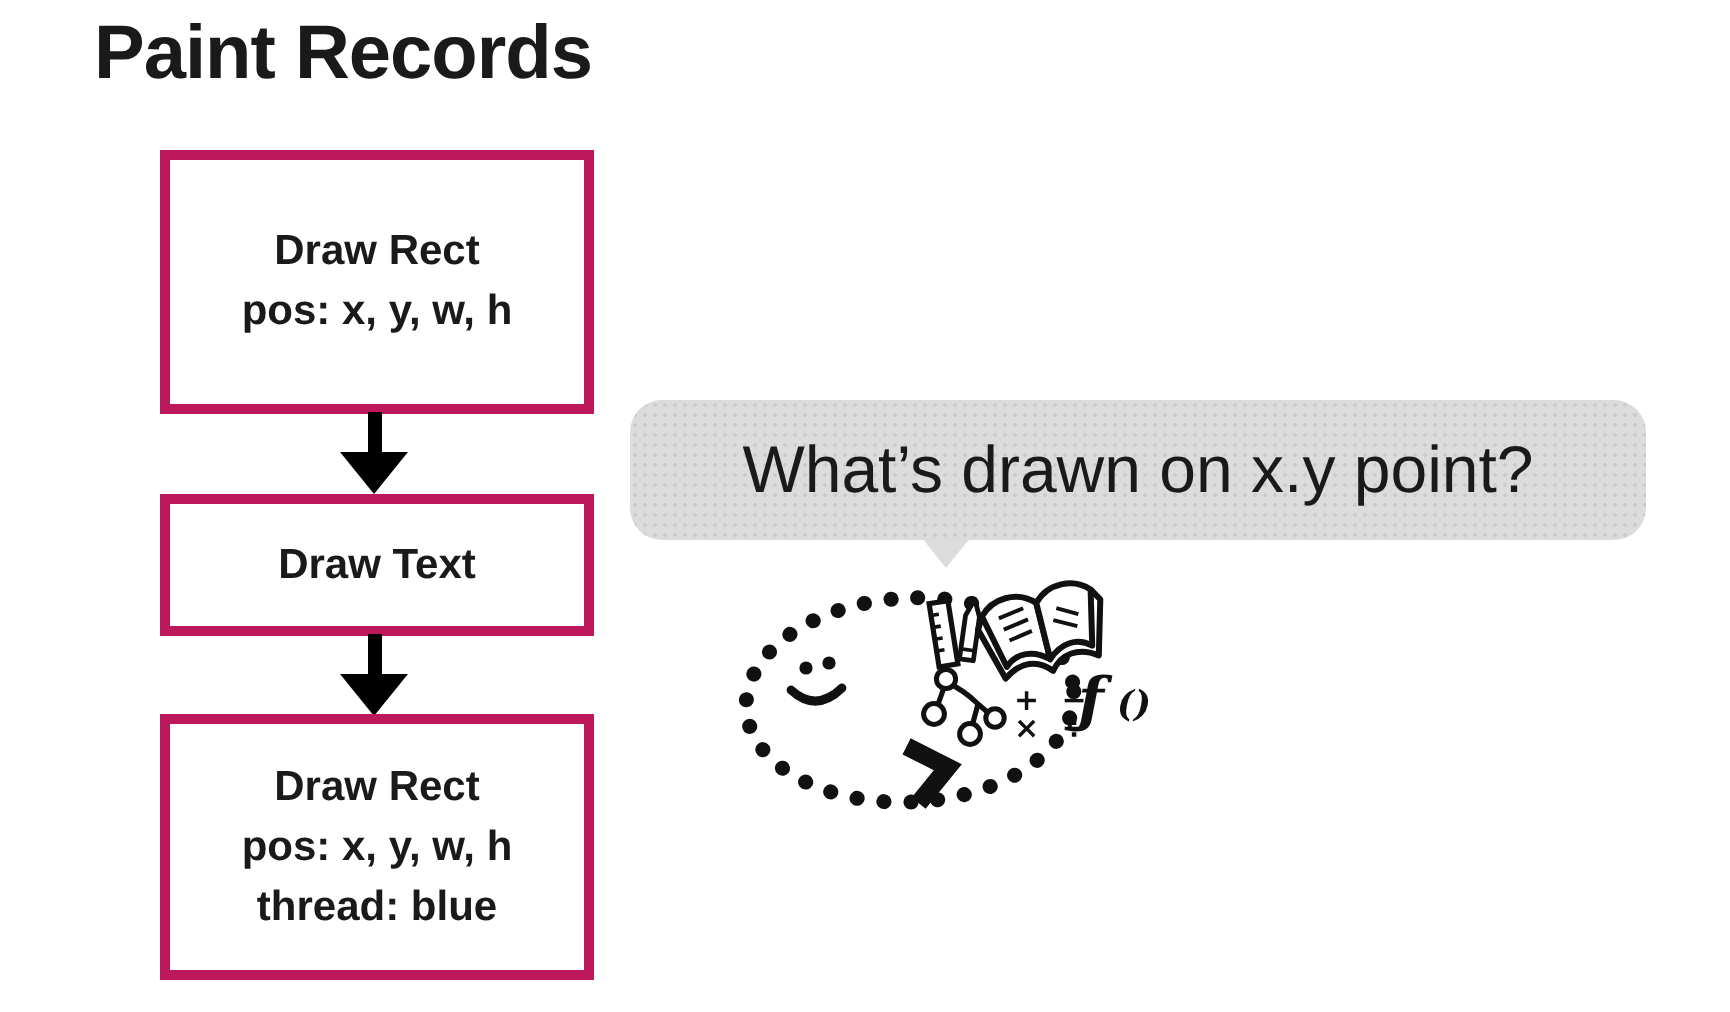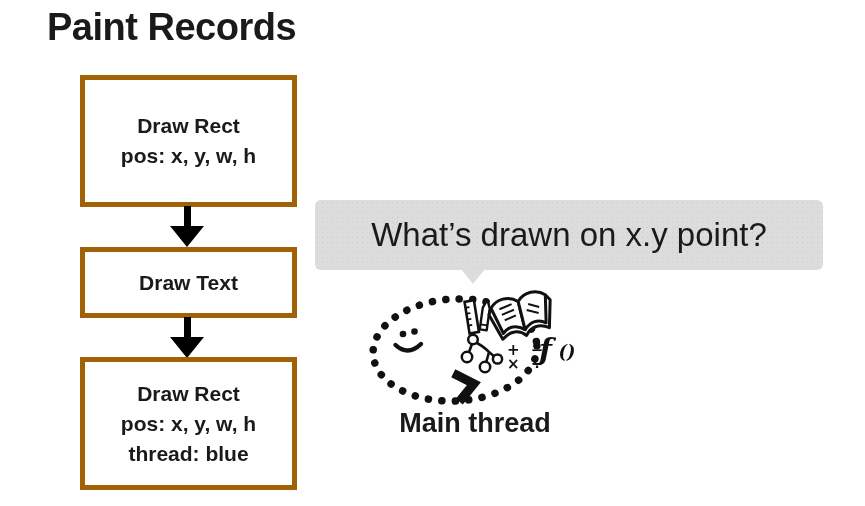--- a/index.html
+++ b/index.html
@@ -19,21 +19,21 @@
     font-size: 38px;
     font-weight: 700;
     letter-spacing: -0.5px;
     color: #1a1a1a;
   }
   .flowbox {
     position: absolute;
     left: 80px;
     width: 217px;
     box-sizing: border-box;
-    border: 5px solid #a16207;
+    border: 5px solid #be185d;
     background: #fff;
     display: flex;
     flex-direction: column;
     align-items: center;
     justify-content: center;
     text-align: center;
     font-size: 21px;
     font-weight: 700;
     line-height: 30px;
     color: #1a1a1a;
@@ -60,21 +60,21 @@
   #arrow-2 .head { left: 170px; top: 337px; }
   .bubble {
     position: absolute;
     left: 315px;
     top: 200px;
     width: 508px;
     height: 70px;
     background-color: #dcdcdc;
     background-image: radial-gradient(circle, #cccccc 0.8px, rgba(0,0,0,0) 1px);
     background-size: 5px 5px;
-    border-radius: 6px;
+    border-radius: 16px;
     display: flex;
     align-items: center;
     justify-content: center;
     font-size: 33px;
     font-weight: 500;
     color: #1a1a1a;
     letter-spacing: 0px;
   }
   .bubble-tail {
     position: absolute;
@@ -193,14 +193,13 @@
       <text class="math-text" x="152" y="80">+ −</text>
       <text class="math-text" x="152" y="94">× ÷</text>
     </g>
 
     <text class="func-text" x="184" y="85">
       <tspan font-size="30">ƒ</tspan>
       <tspan font-size="18" dx="1" dy="-2">()</tspan>
     </text>
   </svg>
 
-  <div class="main-thread-label">Main thread</div>
 </div>
 
 </body></html>

